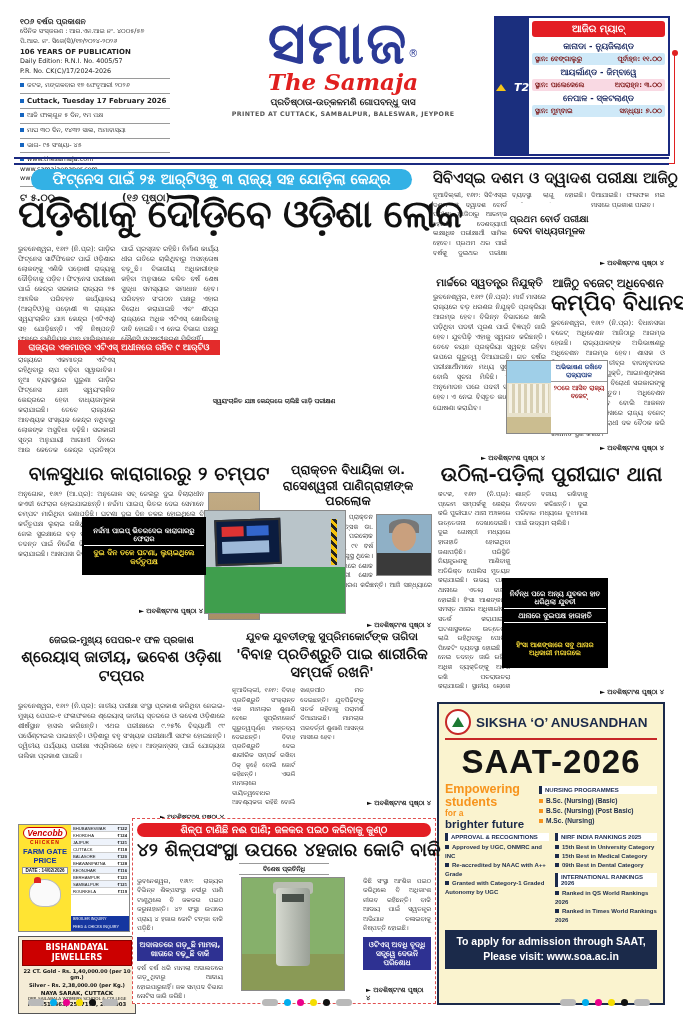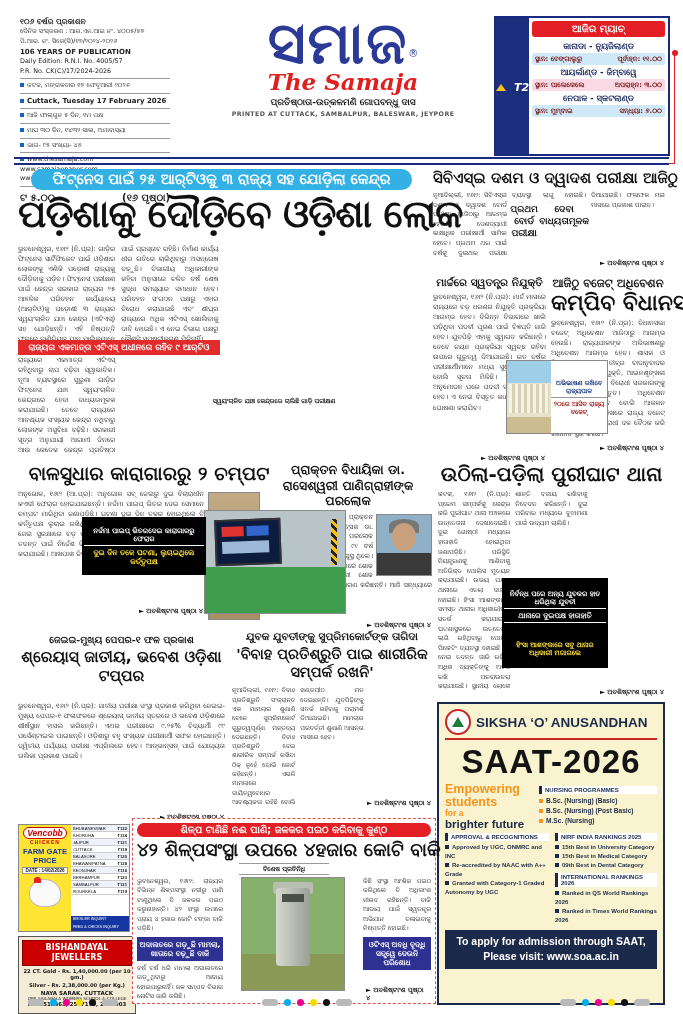--- a/index.html
+++ b/index.html
@@ -51,21 +51,21 @@
   .cols4{column-count:4;column-gap:6px;column-fill:auto;height:216px}
   .cols3{column-count:3;column-gap:5px;column-fill:auto}
   .more{position:absolute;right:1px;bottom:0;background:#fff;font-size:6.6px;font-weight:bold;padding-left:3px}
   .redband{background:#e32b2b;color:#fff;font-weight:bold;font-size:8.6px;text-align:center;line-height:15px}
   .blackbox{background:#000;color:#fff;text-align:center;padding:3px 2px;display:flex;flex-direction:column;justify-content:center;gap:2px}
   .blackbox .l1{font-size:7px;font-weight:bold;border-bottom:1px solid #fff;padding-bottom:2px}
   .blackbox .l2{font-size:7.4px;font-weight:bold;color:#ffe23a}
   .blackbox .l3{font-size:6.8px;font-weight:bold;color:#ffe23a;border-top:1px solid #fff;padding-top:18px}
   .caption{font-size:6.3px;font-weight:bold;text-align:center;background:#fff}
   .insetbox{background:#fff;font-weight:bold;font-size:9.2px;text-align:center;line-height:1.3;
-            display:flex;flex-direction:row;justify-content:center}
+            display:flex;flex-direction:column;justify-content:center}
   
   .ph{border:1px solid #8a8a8a;overflow:hidden;position:relative;background:#cfd6d8}
   .mainphoto{background:linear-gradient(#b9c4c9 0 55%,#3f9e4d 55% 100%)}
   .monitor{position:absolute;left:10px;top:8px;width:62px;height:42px;background:#0b1c3f;border:2px solid #333;transform:rotate(-2deg)}
   .monitor i{position:absolute;display:block}
   .mchart1{left:5px;top:5px;width:22px;height:10px;background:#d33}
   .mchart2{left:30px;top:5px;width:22px;height:10px;background:#36c}
   .mchart3{left:5px;top:20px;width:47px;height:12px;background:#9db8d8}
   .pillar{position:absolute;right:8px;top:8px;width:6px;height:46px;background:repeating-linear-gradient(45deg,#f4c20d 0 3px,#222 3px 6px)}
   .asm{background:linear-gradient(#9fcfe8 0 30%,#e8e2cc 30% 78%,#cbbd90 78%)}
@@ -257,21 +257,21 @@
     <div style="position:relative;height:134px;margin-top:3px">
       <div class="body-txt" style="height:134px;overflow:hidden">ଭୁବନେଶ୍ୱର, ୧୬ା୨ (ନି.ପ୍ର): ବିଧାନସଭା ବଜେଟ୍ ଅଧିବେଶନ ଆଜିଠାରୁ ଆରମ୍ଭ ହେଉଛି। ରାଜ୍ୟପାଳଙ୍କ ଅଭିଭାଷଣରୁ ଅଧିବେଶନ ଆରମ୍ଭ ହେବ। ଶାସକ ଓ ବିରୋଧୀ ମଧ୍ୟରେ ତୀବ୍ର ବାଦାନୁବାଦର ସମ୍ଭାବନା ରହିଛି। ନିଯୁକ୍ତି, ଆଇନଶୃଙ୍ଖଳା ଓ ଚାଷୀ ପ୍ରସଙ୍ଗରେ ବିରୋଧୀ ସରକାରଙ୍କୁ ଘେରିବାକୁ ପ୍ରସ୍ତୁତ। ଅଧିବେଶନ ହଙ୍ଗାମାପୂର୍ଣ୍ଣ ହେବ ବୋଲି ଆକଳନ କରାଯାଉଛି। ୨୦ ତାରିଖରେ ରାଜ୍ୟ ବଜେଟ୍ ଉପସ୍ଥାପନ ହେବ। ବିରୋଧୀ ଦଳ ବୈଠକ କରି ରଣନୀତି ସ୍ଥିର କରିଛି।</div>
       <div class="more">► ଅବଶିଷ୍ଟାଂଶ ପୃଷ୍ଠା ୪</div>
     </div>
   </div>
 
   <div class="abs" style="left:506px;top:360px;width:100px;height:72px;background:#fff;border:1px solid #888;display:flex;z-index:3">
     <div class="ph asm" style="width:44px;height:100%;border:none">
       <div class="asmcols"></div>
     </div>
-    <div style="flex:1;display:flex;flex-direction:column;justify-content:center;text-align:center">
+    <div style="flex:1;display:flex;flex-direction:column;text-align:center">
       <div class="b" style="font-size:6.5px;color:#14337a;border-bottom:1px solid #999;padding:2px 1px">ଅଭିଭାଷଣ ରଖିବେ ରାଜ୍ୟପାଳ</div>
       <div class="b" style="font-size:6.5px;color:#9c1313;padding:2px 1px">୨୦ରେ ଆସିବ ରାଜ୍ୟ ବଜେଟ୍</div>
     </div>
   </div>
 
   <div class="abs" style="left:18px;top:462px;width:262px">
     <div class="ctr hl" style="font-size:19px;white-space:nowrap">ବାଳସୁଧାର କାରାଗାରରୁ ୨ ଚମ୍ପଟ</div>
     <div style="position:relative;width:186px;height:126px;margin-top:4px">
       <div class="body-txt" style="height:126px;overflow:hidden">ଅନୁଗୋଳ, ୧୬ା୨ (ଆ.ପ୍ର): ଅନୁଗୋଳ ସବ୍ ଜେଲରୁ ଦୁଇ ବିଚାରାଧୀନ କଏଦୀ ଫେରାର ହୋଇଯାଇଛନ୍ତି। ନର୍ଦ୍ଦମା ପାଇପ୍ ଭିତର ଦେଇ ସେମାନେ ଚମ୍ପଟ ମାରିଥିବା ଜଣାପଡ଼ିଛି। ଘଟଣା ଦୁଇ ଦିନ ତଳର ହୋଇଥିଲେ ବି କର୍ତ୍ତୃପକ୍ଷ ଲୁଚାଇ ରଖିଥିଲେ। ଏବେ ଚାରିଆଡ଼େ ଖୋଜାଖୋଜି ଚାଲିଛି। ଜେଲ ସୁରକ୍ଷାରେ ବଡ଼ ତ୍ରୁଟି ଥିବା ଅଭିଯୋଗ ହୋଇଛି। ଉଚ୍ଚସ୍ତରୀୟ ତଦନ୍ତ ପାଇଁ ନିର୍ଦ୍ଦେଶ ଦିଆଯାଇଛି। ସମ୍ପୃକ୍ତ କର୍ମଚାରୀଙ୍କୁ ନିଲମ୍ବନ କରାଯାଇଛି। ଆଖପାଖ ଜିଲ୍ଲାରେ ସତର୍କ ଘୋଷଣା କରାଯାଇଛି।</div>
       <div class="abs blackbox" style="left:64px;top:28px;width:120px;height:52px;z-index:2">

